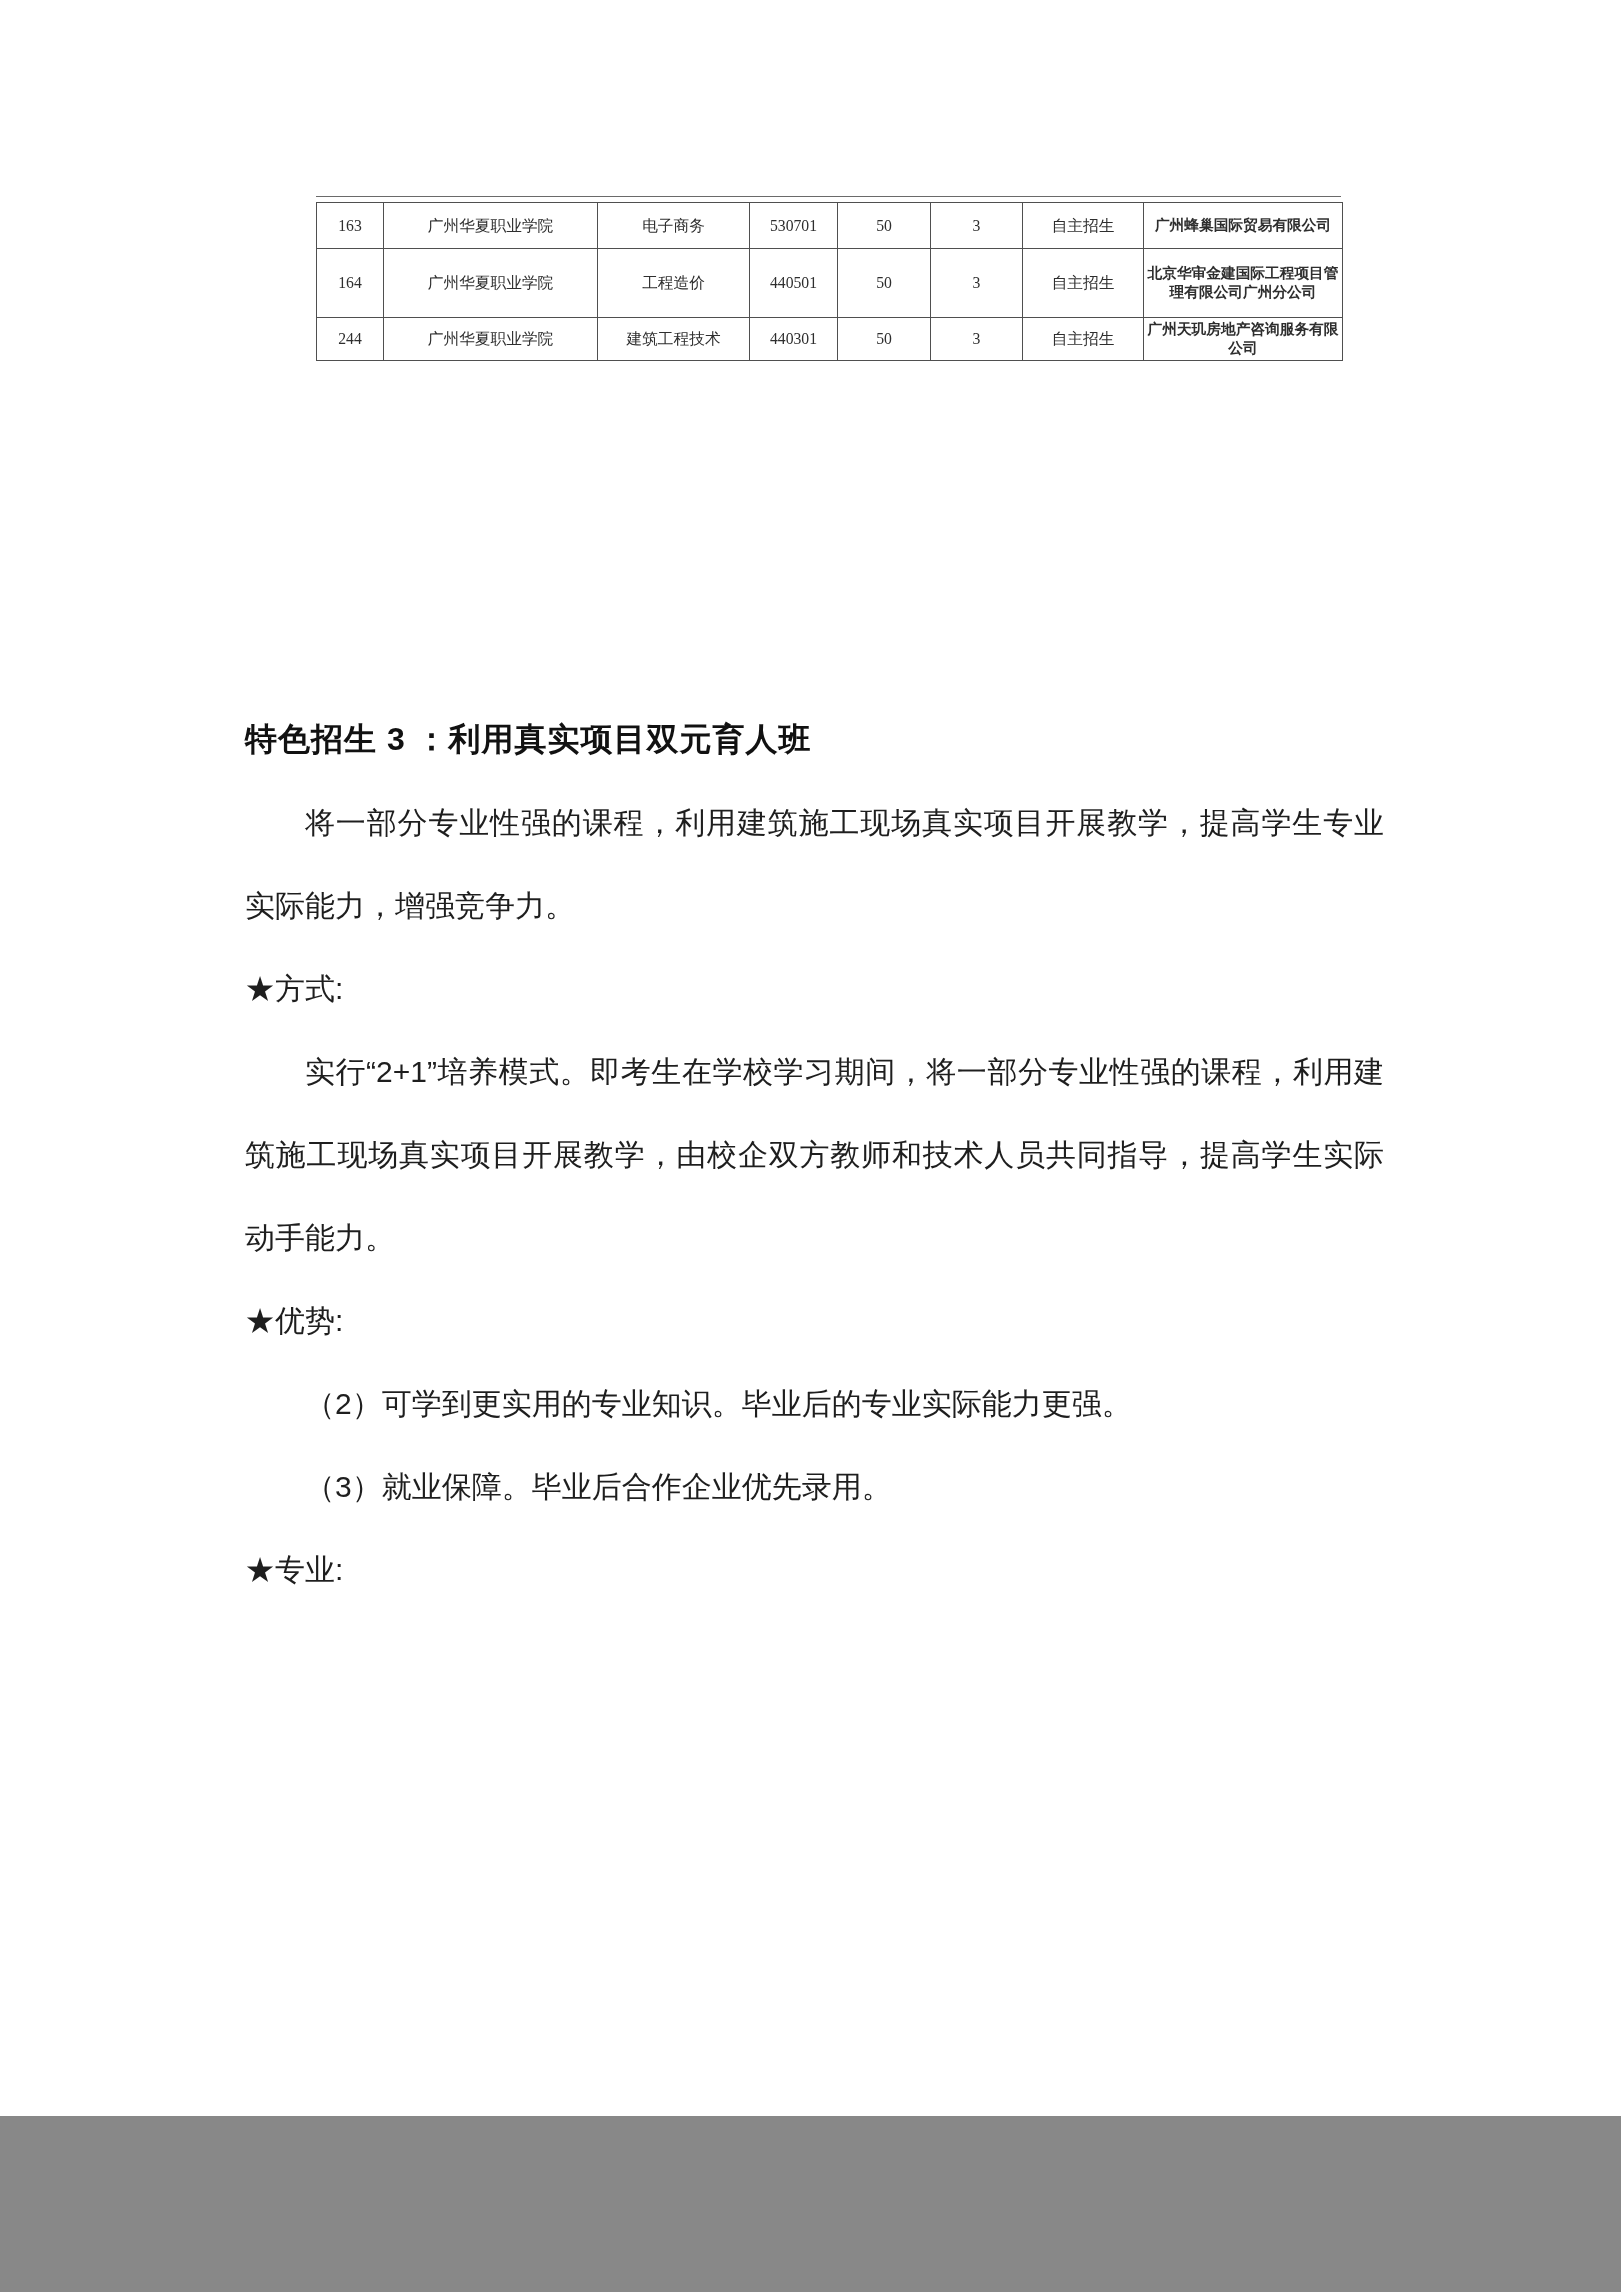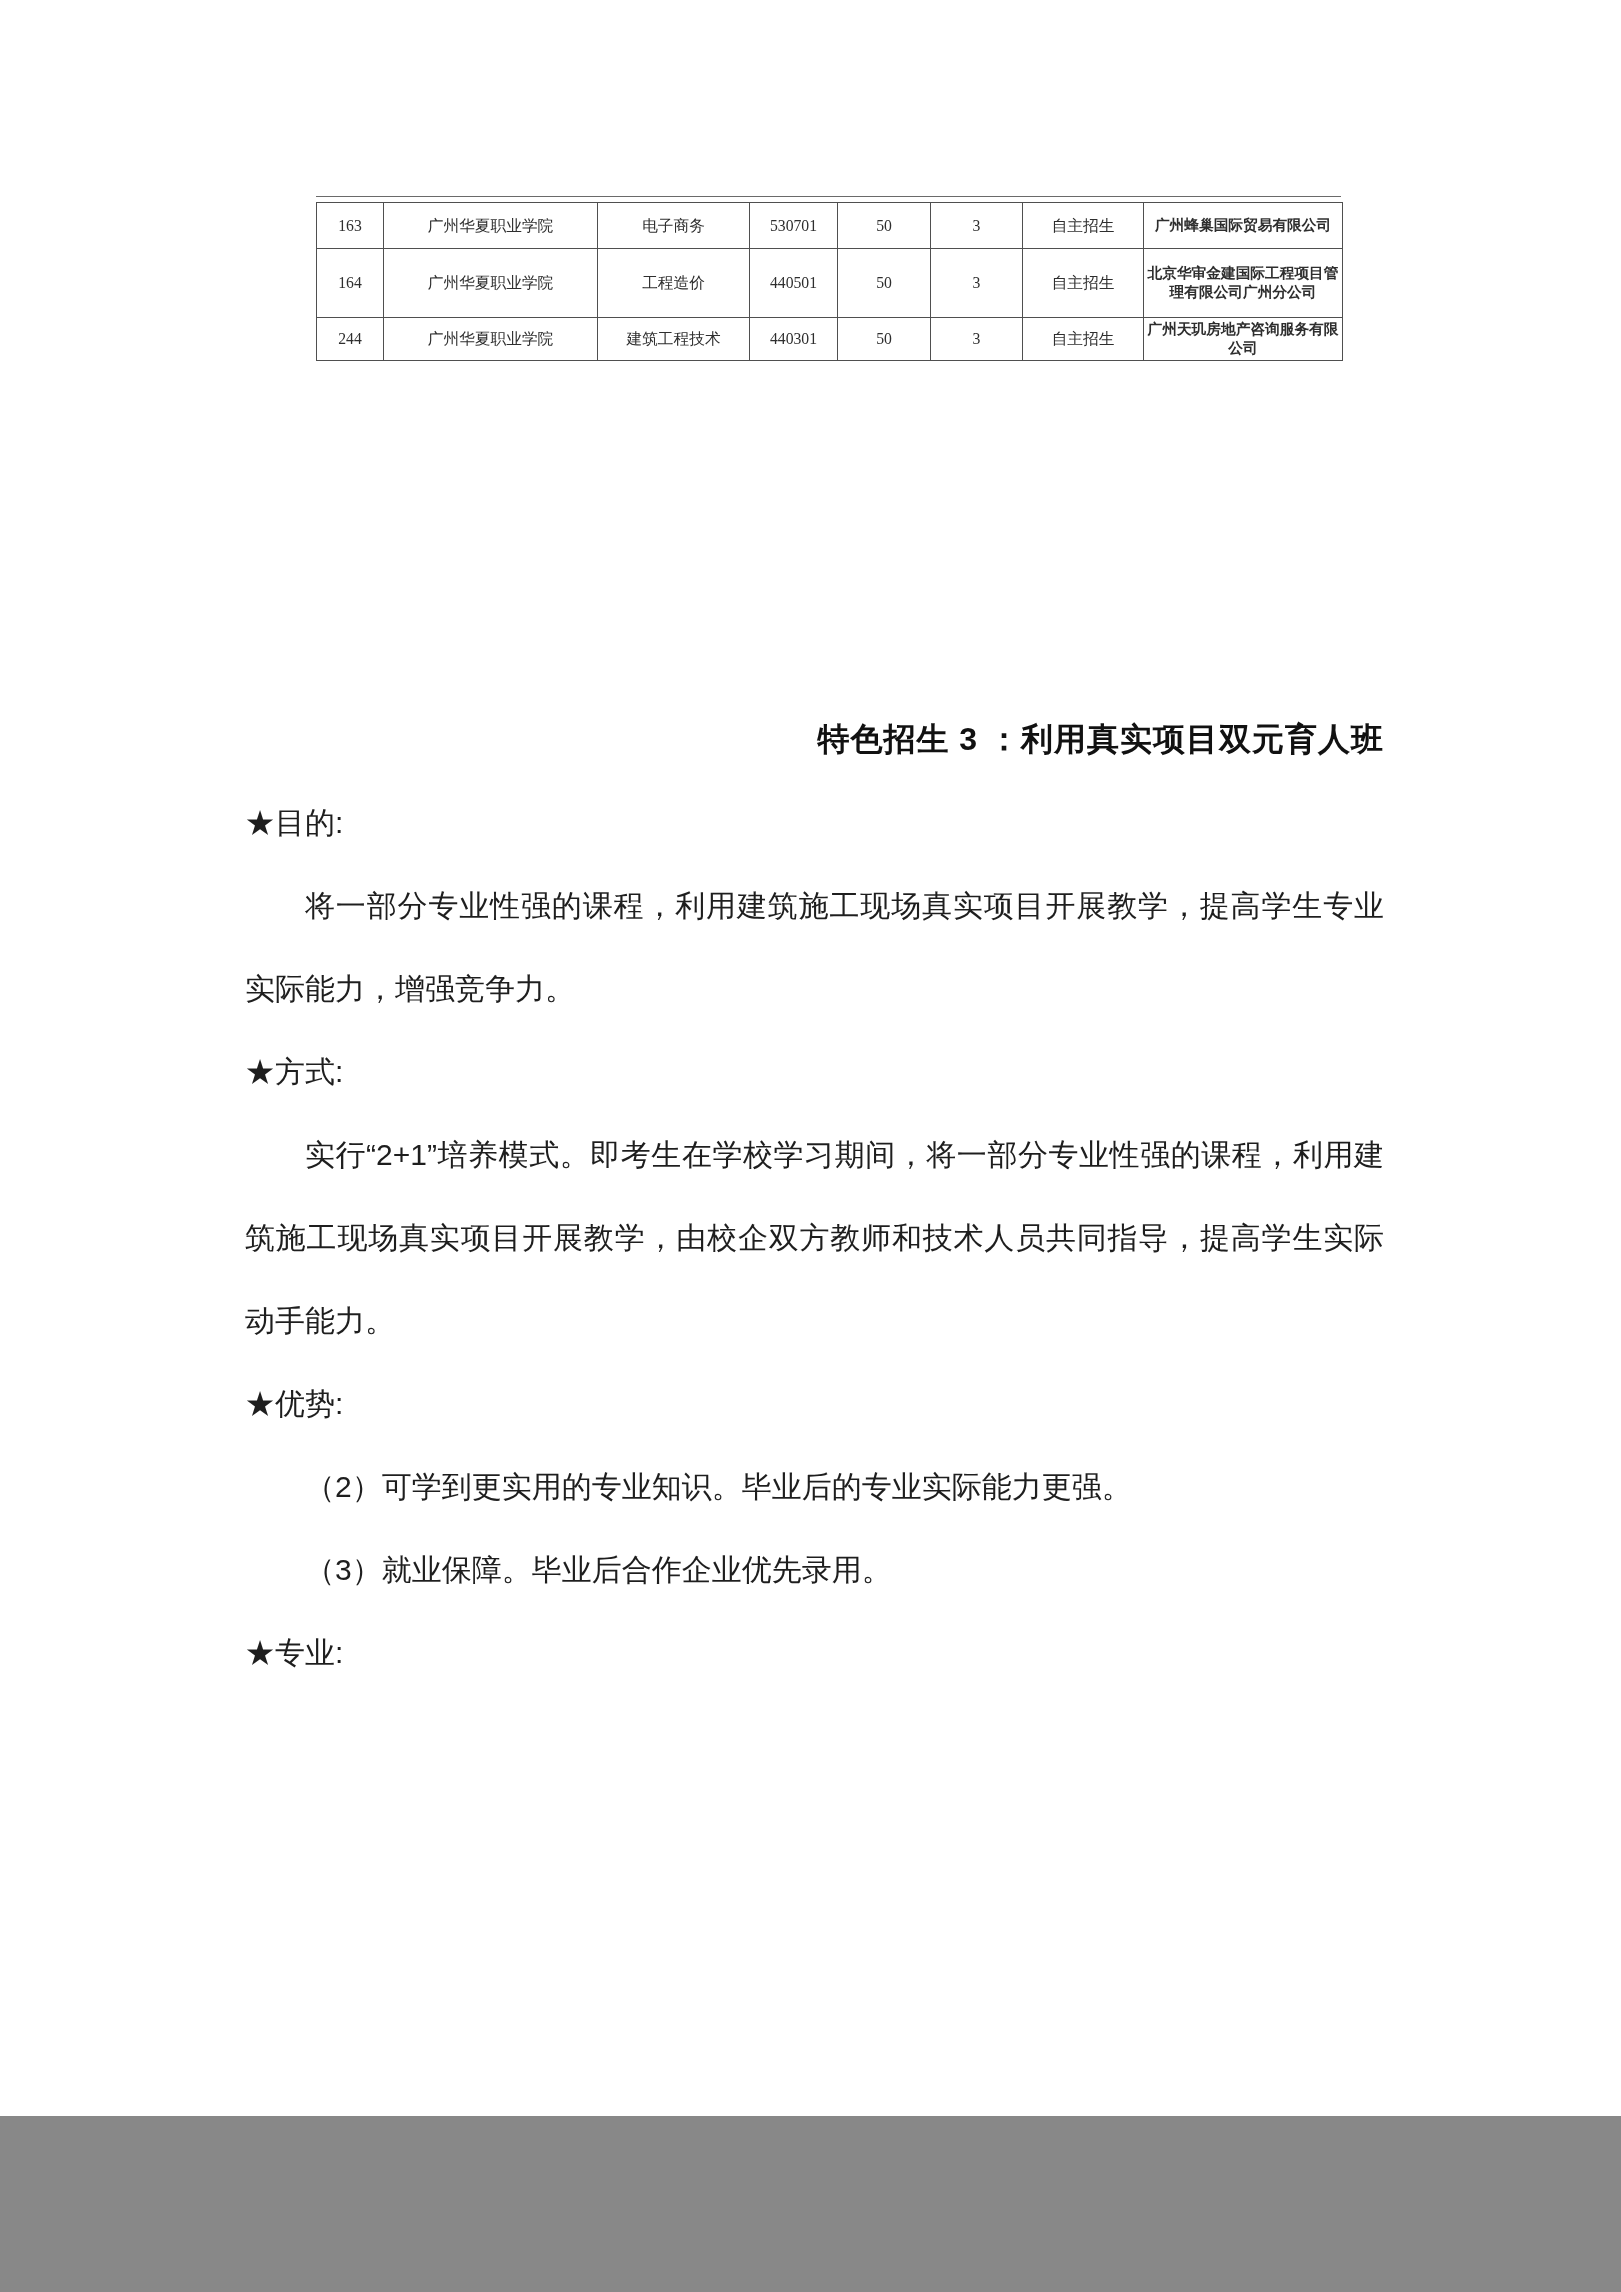--- a/index.html
+++ b/index.html
@@ -58,21 +58,21 @@
     width: 1139px;
     font-size: 30px;
     line-height: 83px;
     text-align: justify;
   }
   .content h1.doc-heading {
     margin: 0;
     font-size: 32px;
     font-weight: bold;
     line-height: 83px;
-    text-align: right;
+    text-align: left;
     color: #111;
     letter-spacing: 1px;
   }
   .content p { margin: 0; }
   .content p.section-label {
     text-align: left;
   }
   .content p.para {
     text-indent: 2em;
   }
@@ -125,21 +125,20 @@
         <td>3</td>
         <td>自主招生</td>
         <td class="company-cell">广州天玑房地产咨询服务有限公司</td>
       </tr>
     </tbody>
   </table>
 
   <div class="content">
     <h1 class="doc-heading">特色招生 3 ：利用真实项目双元育人班</h1>
 
-    <p class="section-label">★目的:</p>
     <p class="para">将一部分专业性强的课程，利用建筑施工现场真实项目开展教学，提高学生专业实际能力，增强竞争力。</p>
 
     <p class="section-label">★方式:</p>
     <p class="para">实行“2+1”培养模式。即考生在学校学习期间，将一部分专业性强的课程，利用建筑施工现场真实项目开展教学，由校企双方教师和技术人员共同指导，提高学生实际动手能力。</p>
 
     <p class="section-label">★优势:</p>
     <p class="para">（2）可学到更实用的专业知识。毕业后的专业实际能力更强。</p>
     <p class="para">（3）就业保障。毕业后合作企业优先录用。</p>
 
     <p class="section-label">★专业:</p>

